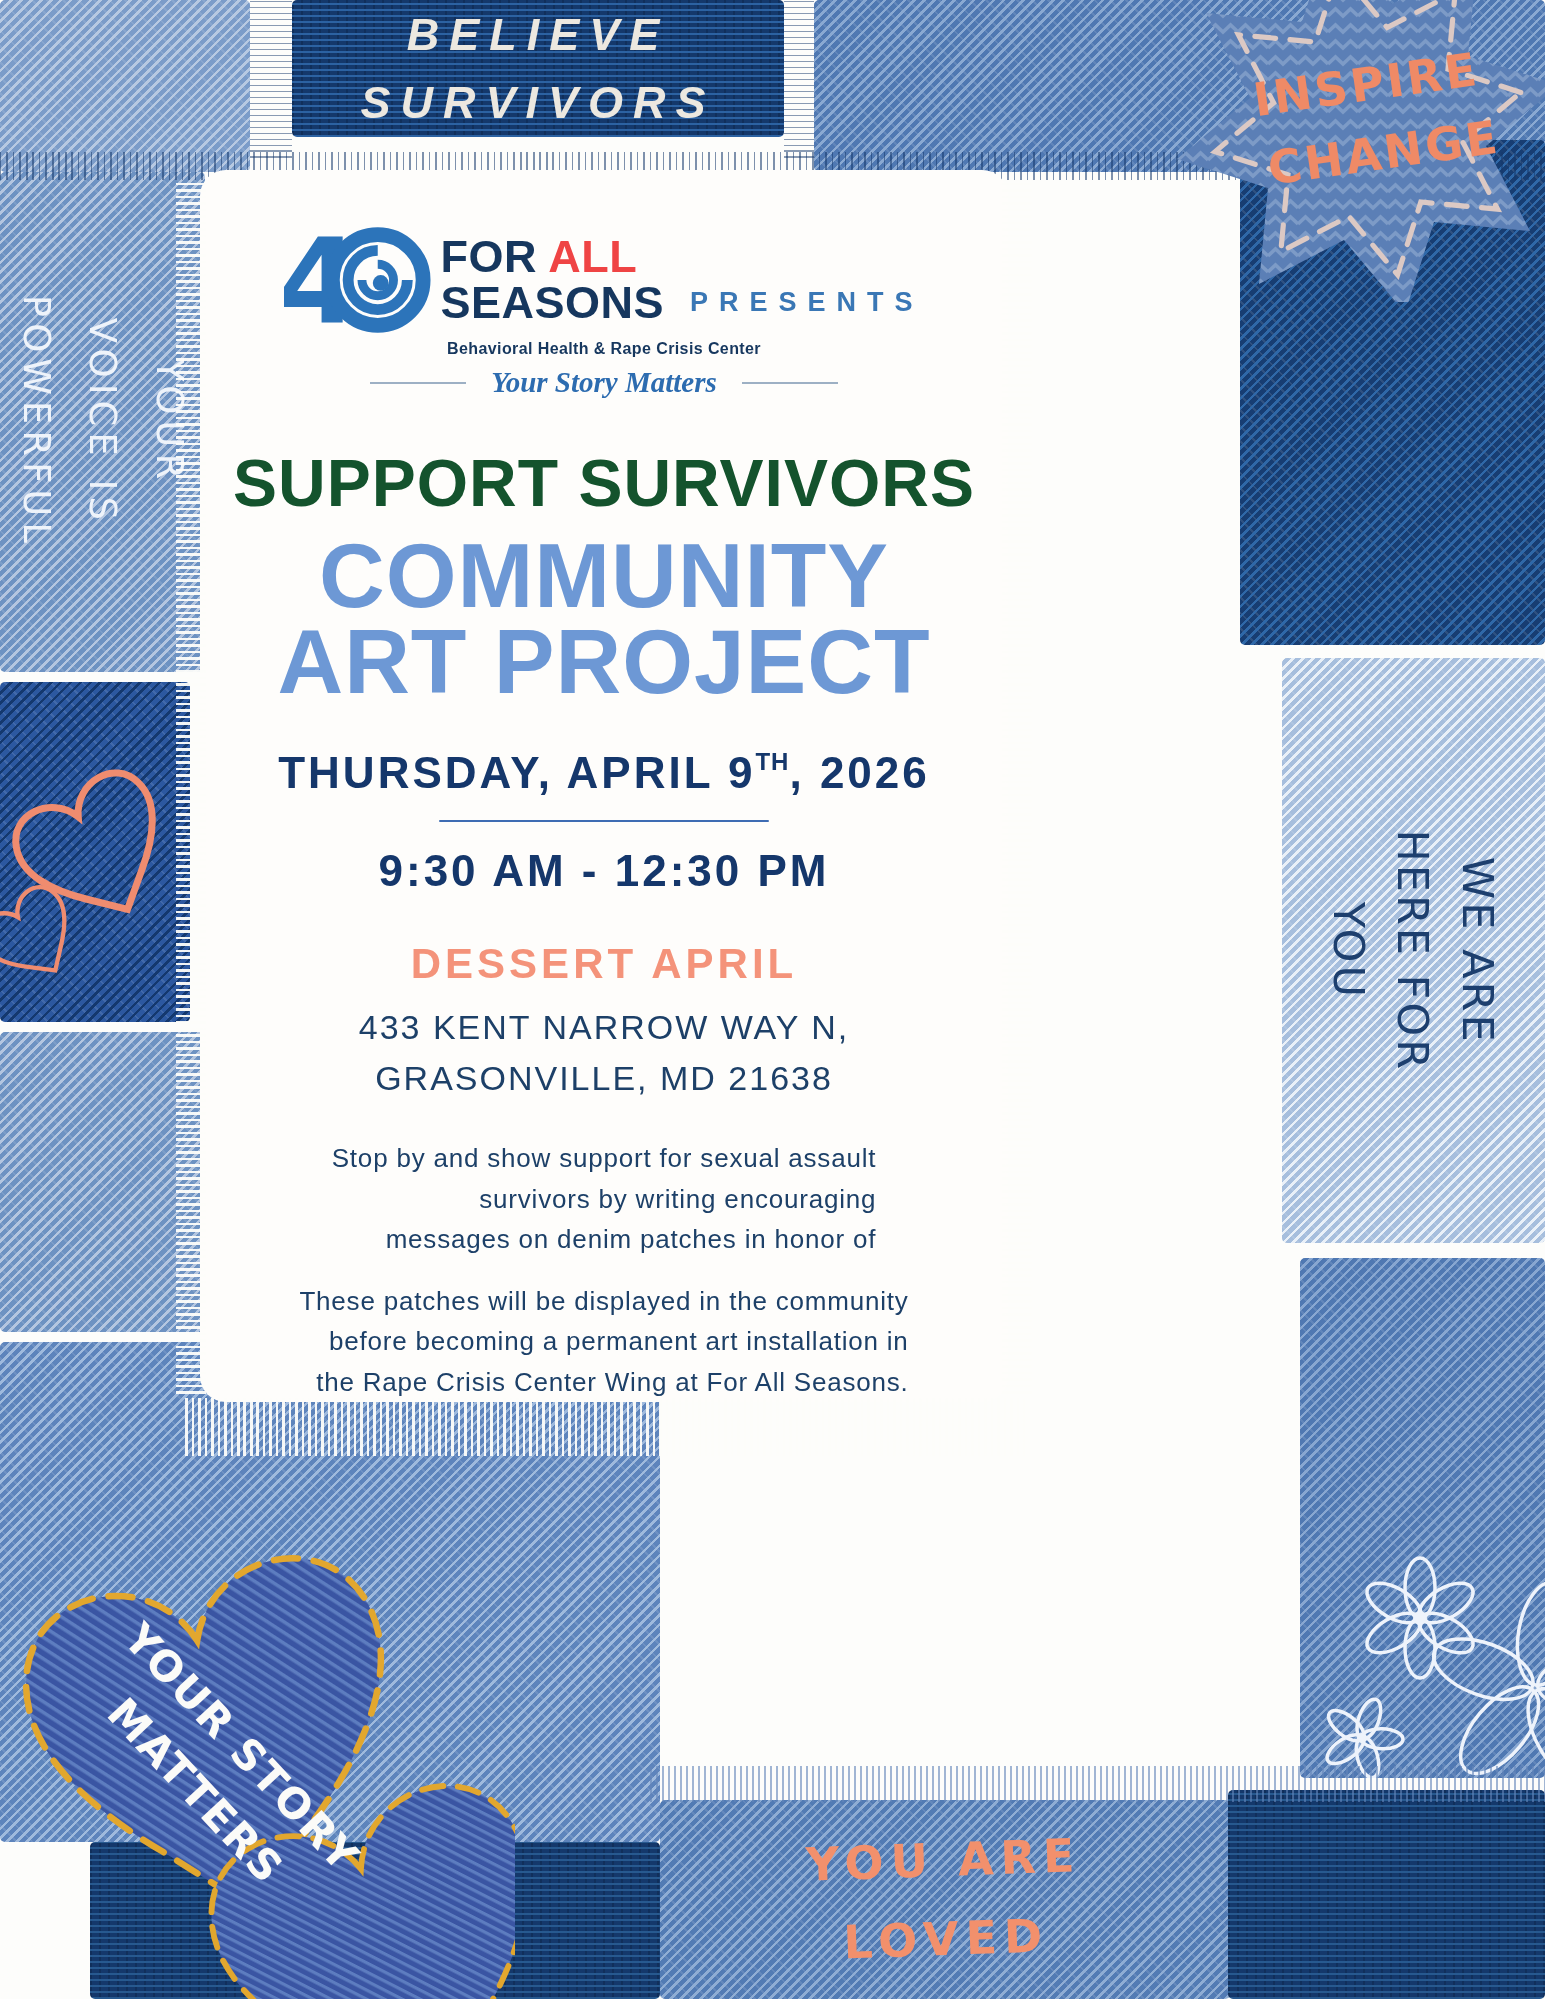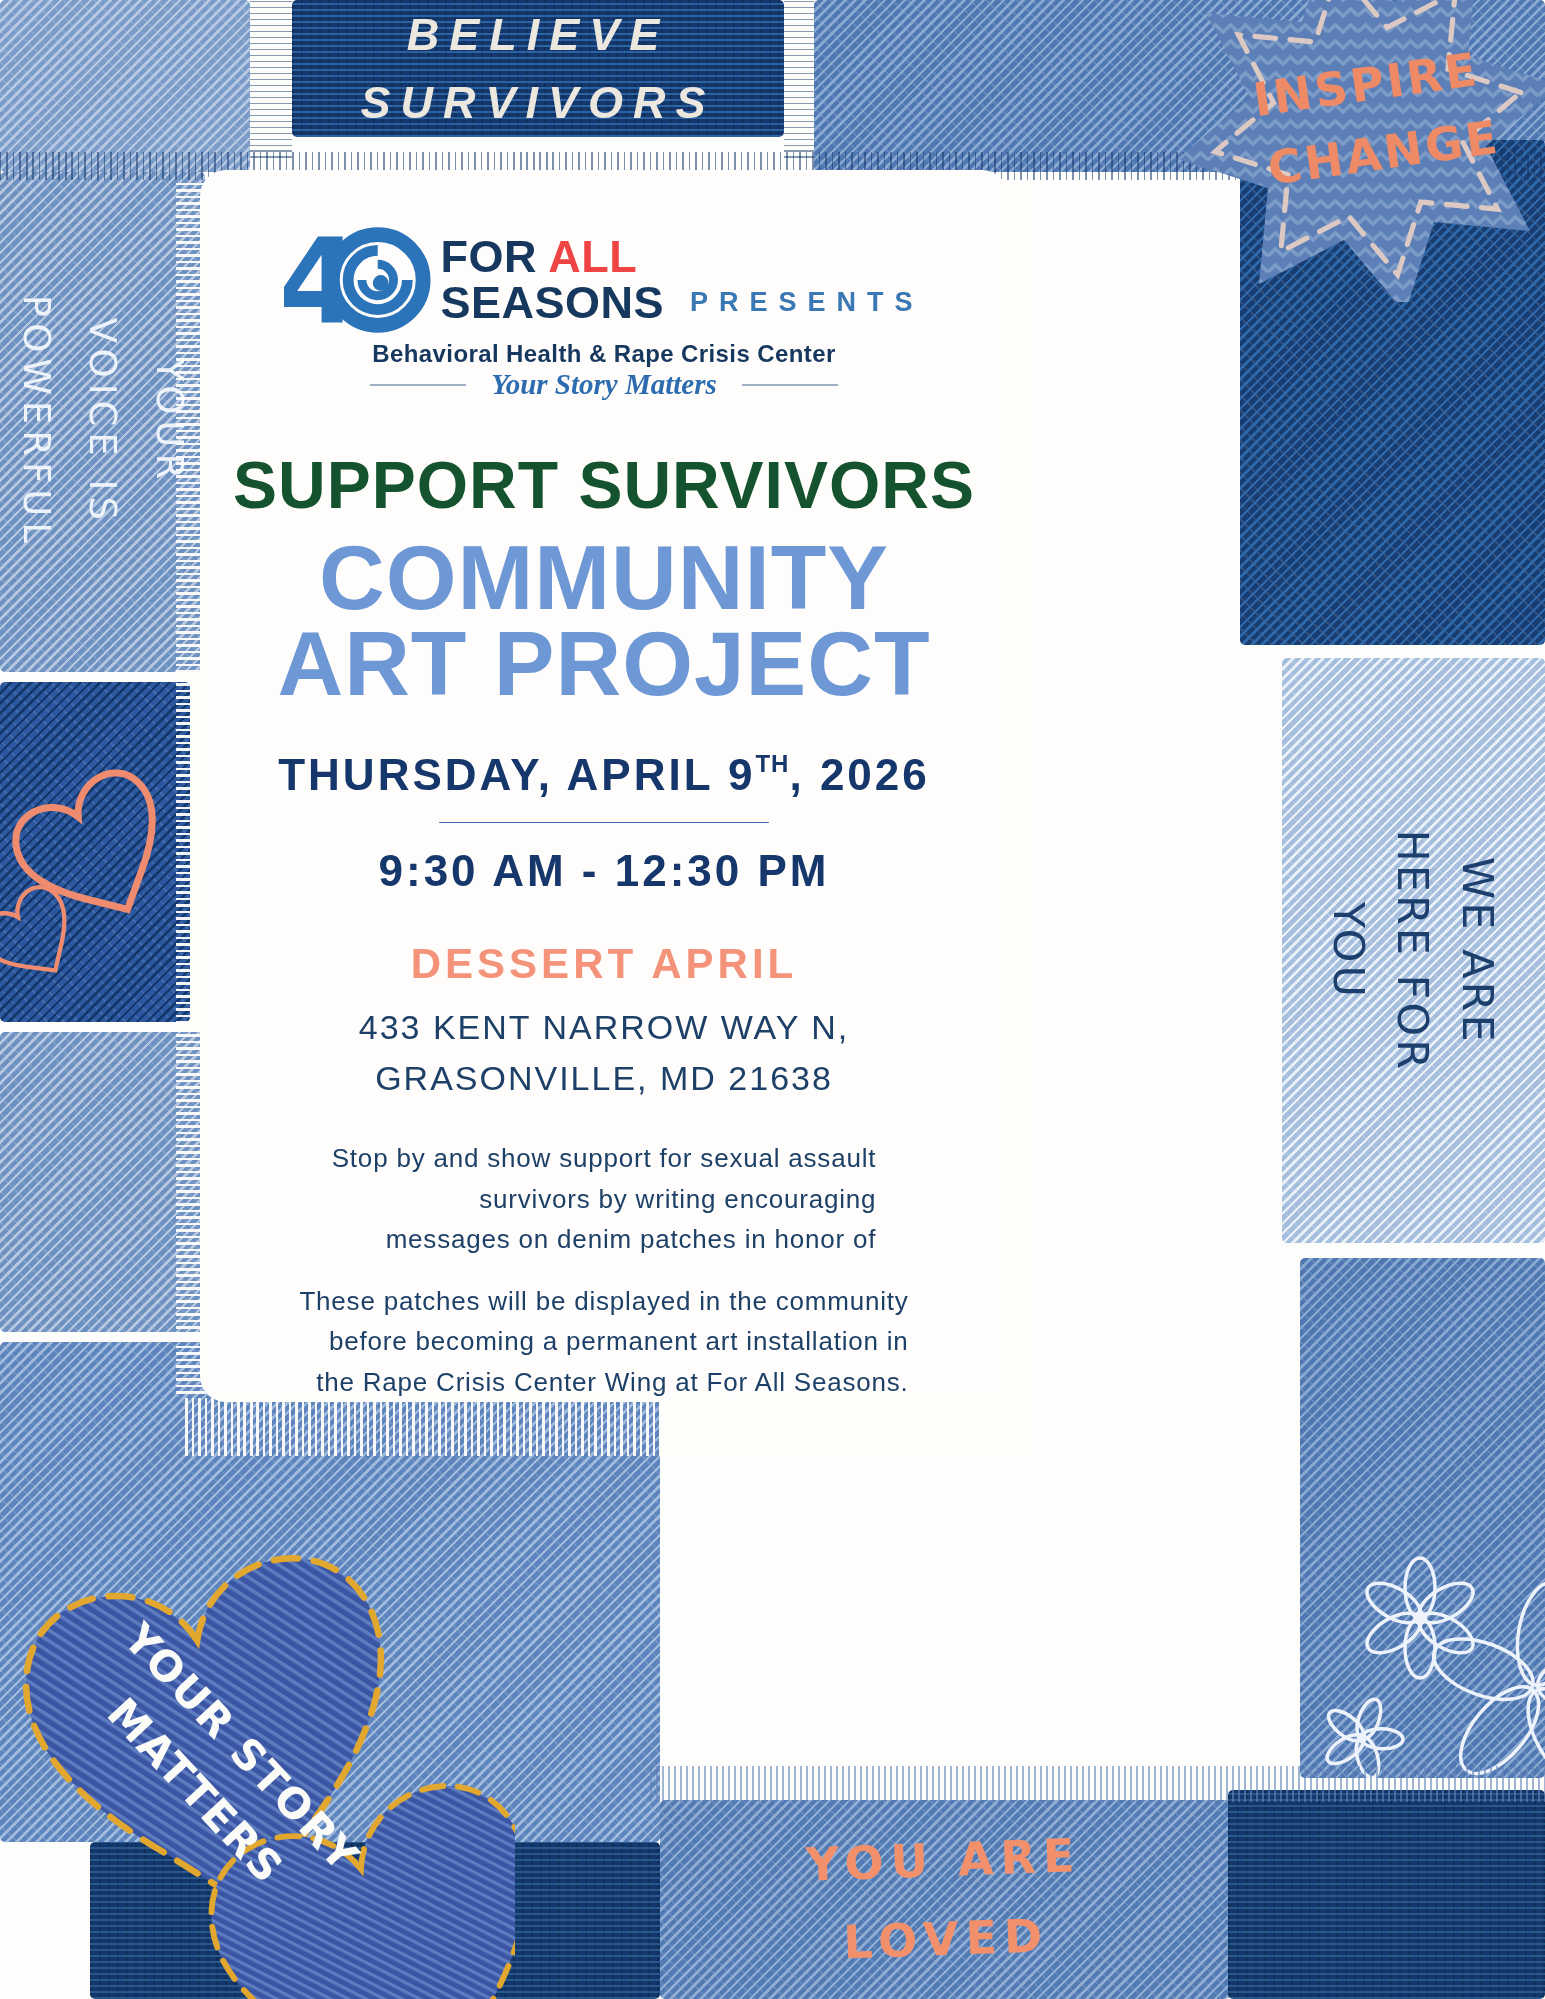--- a/index.html
+++ b/index.html
@@ -34,22 +34,22 @@
      transform:rotate(-2deg);font-family:"DejaVu Sans",sans-serif;font-weight:700;
      font-size:46px;letter-spacing:7px;line-height:1.7;color:#f2906c;}
 
   
   #panel{position:absolute;left:200px;top:170px;width:808px;height:1232px;background:#fefdfb;
      border-radius:26px;z-index:30;display:flex;flex-direction:column;align-items:center;text-align:center;}
   .logo-row{margin-top:54px;display:flex;align-items:center;height:112px;}
   .logo-words{margin-left:8px;text-align:left;font-weight:700;font-size:45px;line-height:1.02;letter-spacing:.5px;}
   .w-for{color:#16375e;} .w-all{color:#ef4444;} .w-seasons{color:#16375e;}
   .presents{margin-left:26px;margin-top:44px;font-size:27px;letter-spacing:11px;color:#3a77b5;font-weight:700;}
-  .logo-sub{margin-top:4px;font-size:24px;font-weight:700;color:#16375e;letter-spacing:.4px;}
-  .tagline-row{margin-top:0;display:flex;align-items:center;gap:25px;}
+  .logo-sub{margin-top:4px;font-size:16px;font-weight:700;color:#16375e;letter-spacing:.4px;}
+  .tagline-row{margin-top:8px;display:flex;align-items:center;gap:25px;}
   .tagline-line{width:96px;height:2px;background:#9db0c4;}
   .tagline{font-family:"Liberation Serif",serif;font-style:italic;font-weight:700;font-size:29px;color:#2d6cb0;}
   .title1{margin-top:46px;font-size:66px;font-weight:700;color:#14532d;letter-spacing:1px;}
   .title2{margin-top:12px;font-size:91px;font-weight:800;color:#6d98d5;line-height:.95;letter-spacing:1px;}
   .date-line{margin-top:42px;font-size:44px;font-weight:700;color:#15376b;letter-spacing:3px;}
   .date-line sup{font-size:24px;vertical-align:18px;letter-spacing:1px;}
   .divider{margin-top:22px;width:330px;height:6px;border-radius:3px;background:#3e6cb3;}
   .time-line{margin-top:24px;font-size:44px;font-weight:700;color:#15376b;letter-spacing:3px;}
   .venue{margin-top:44px;font-size:42px;font-weight:700;color:#f4937a;letter-spacing:4px;}
   .addr{margin-top:14px;font-size:34px;color:#1d4068;letter-spacing:2px;line-height:1.5;}

